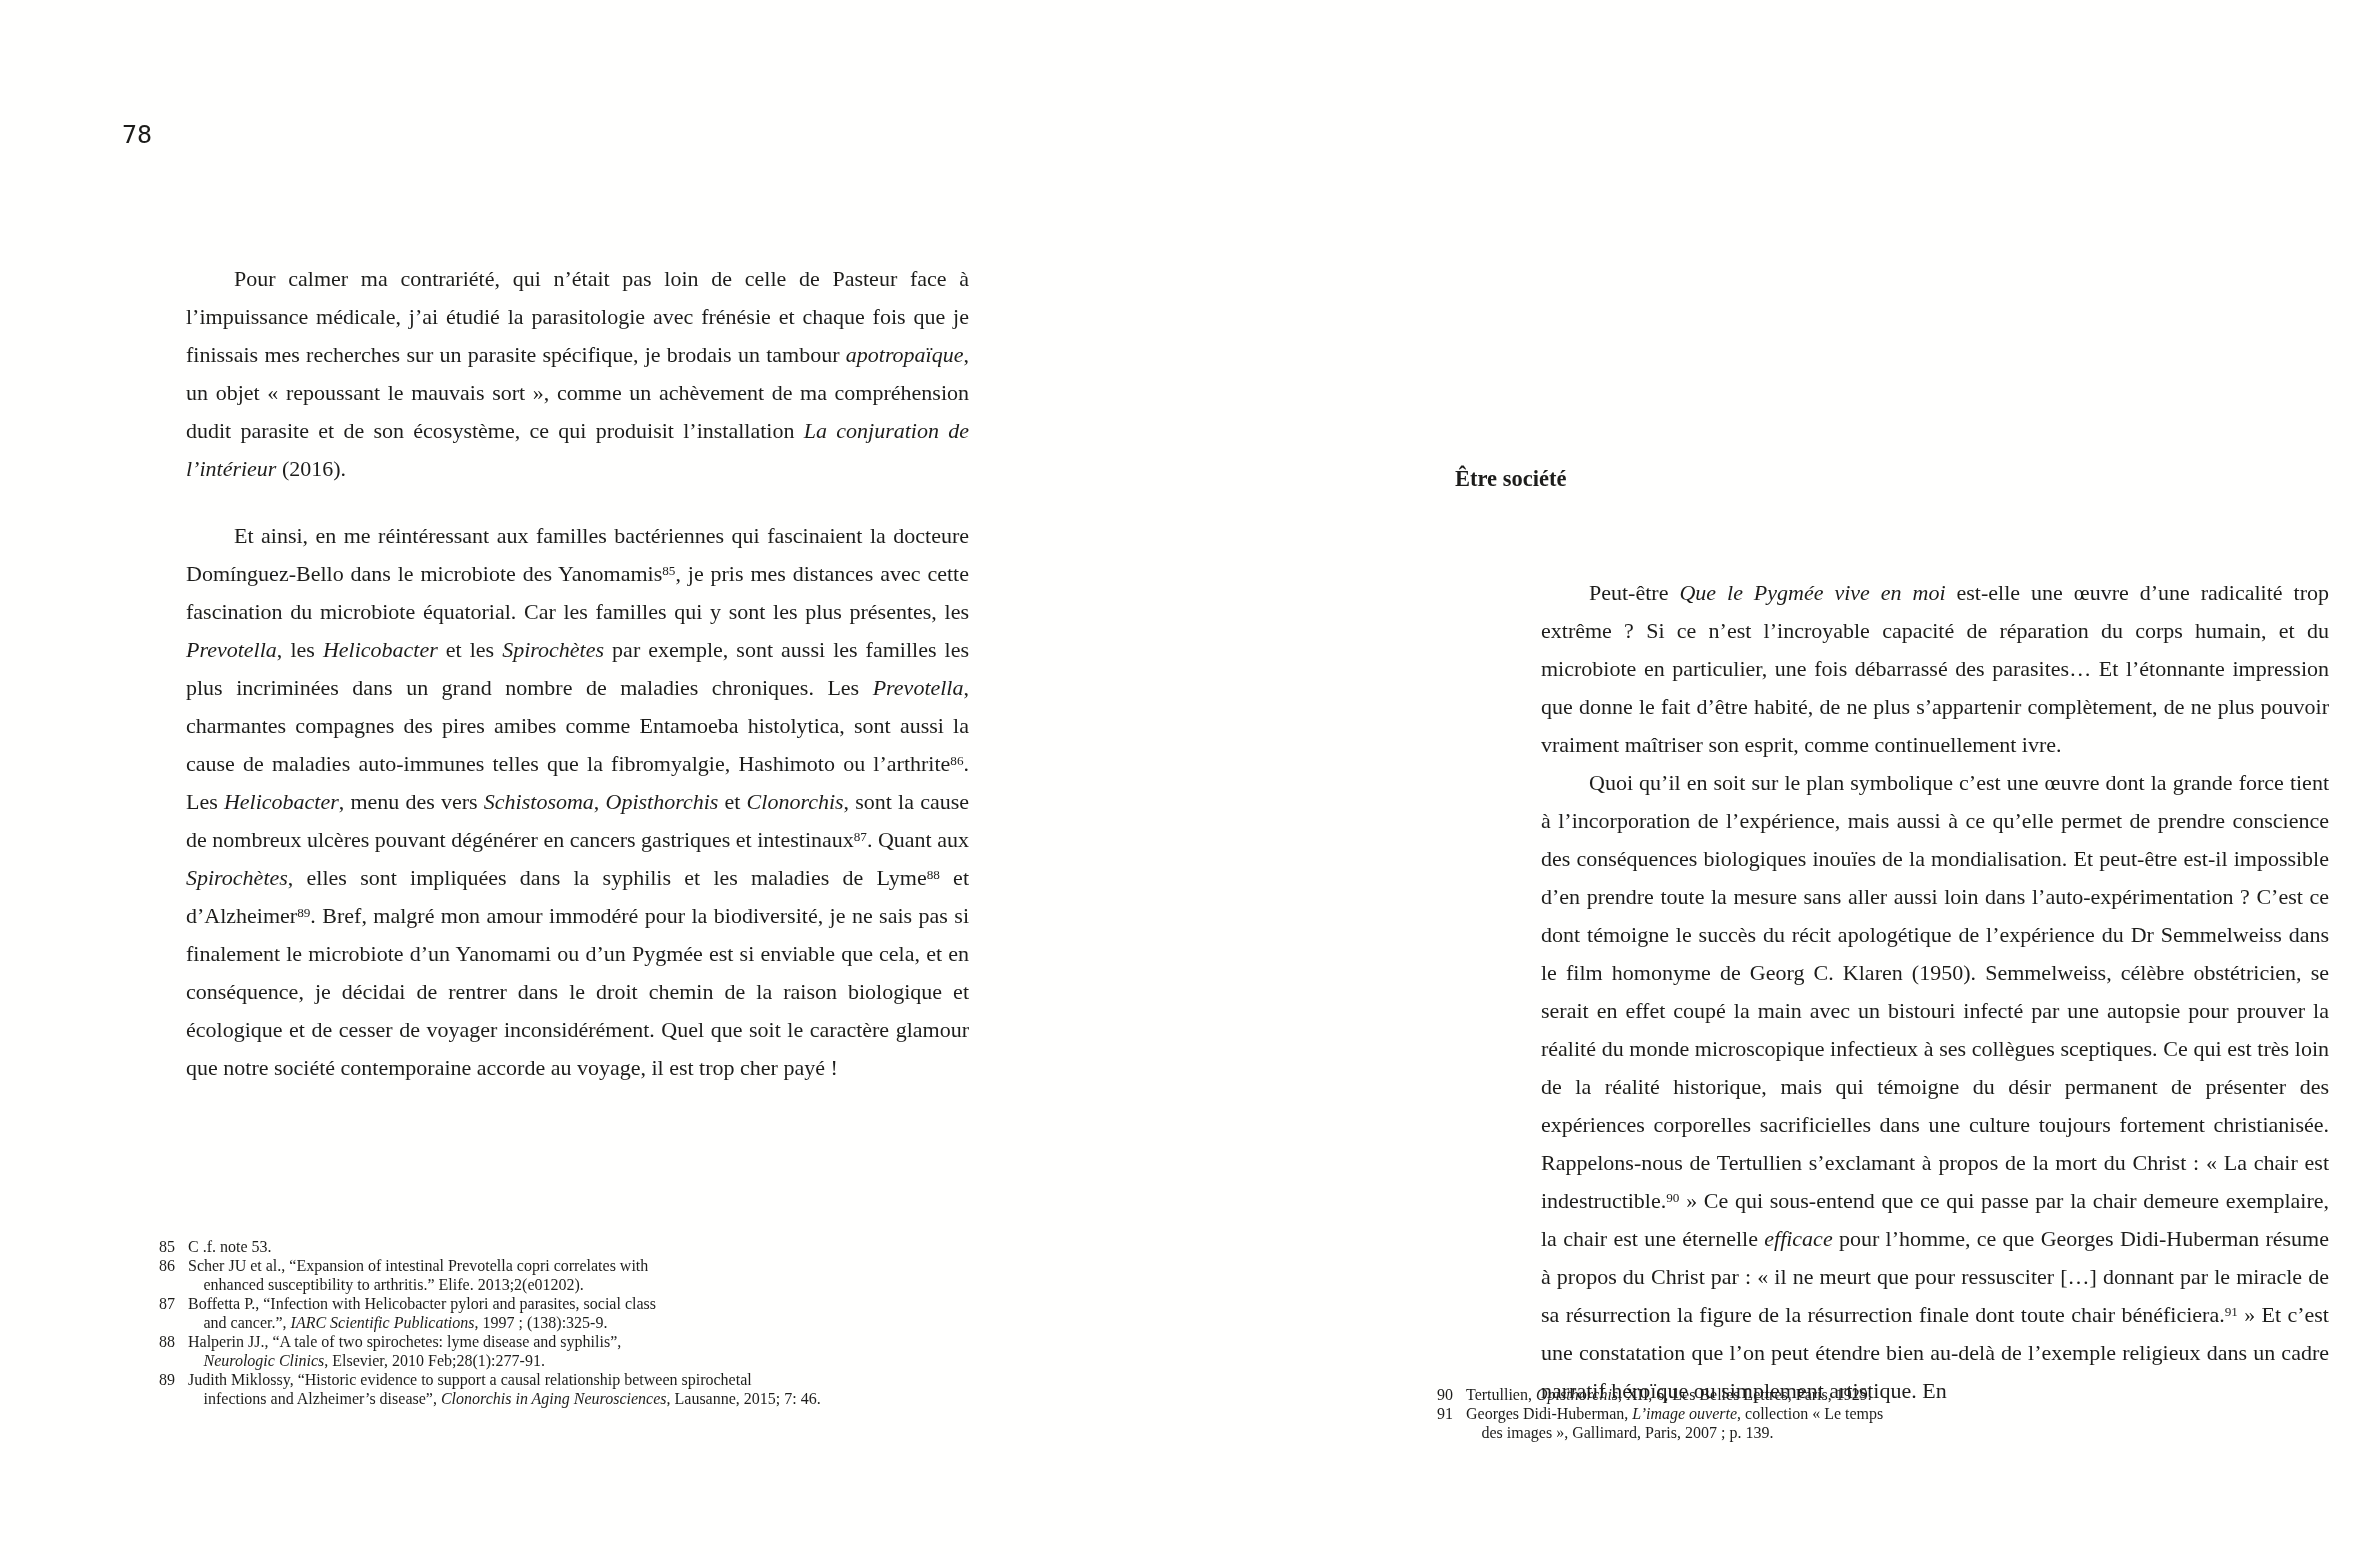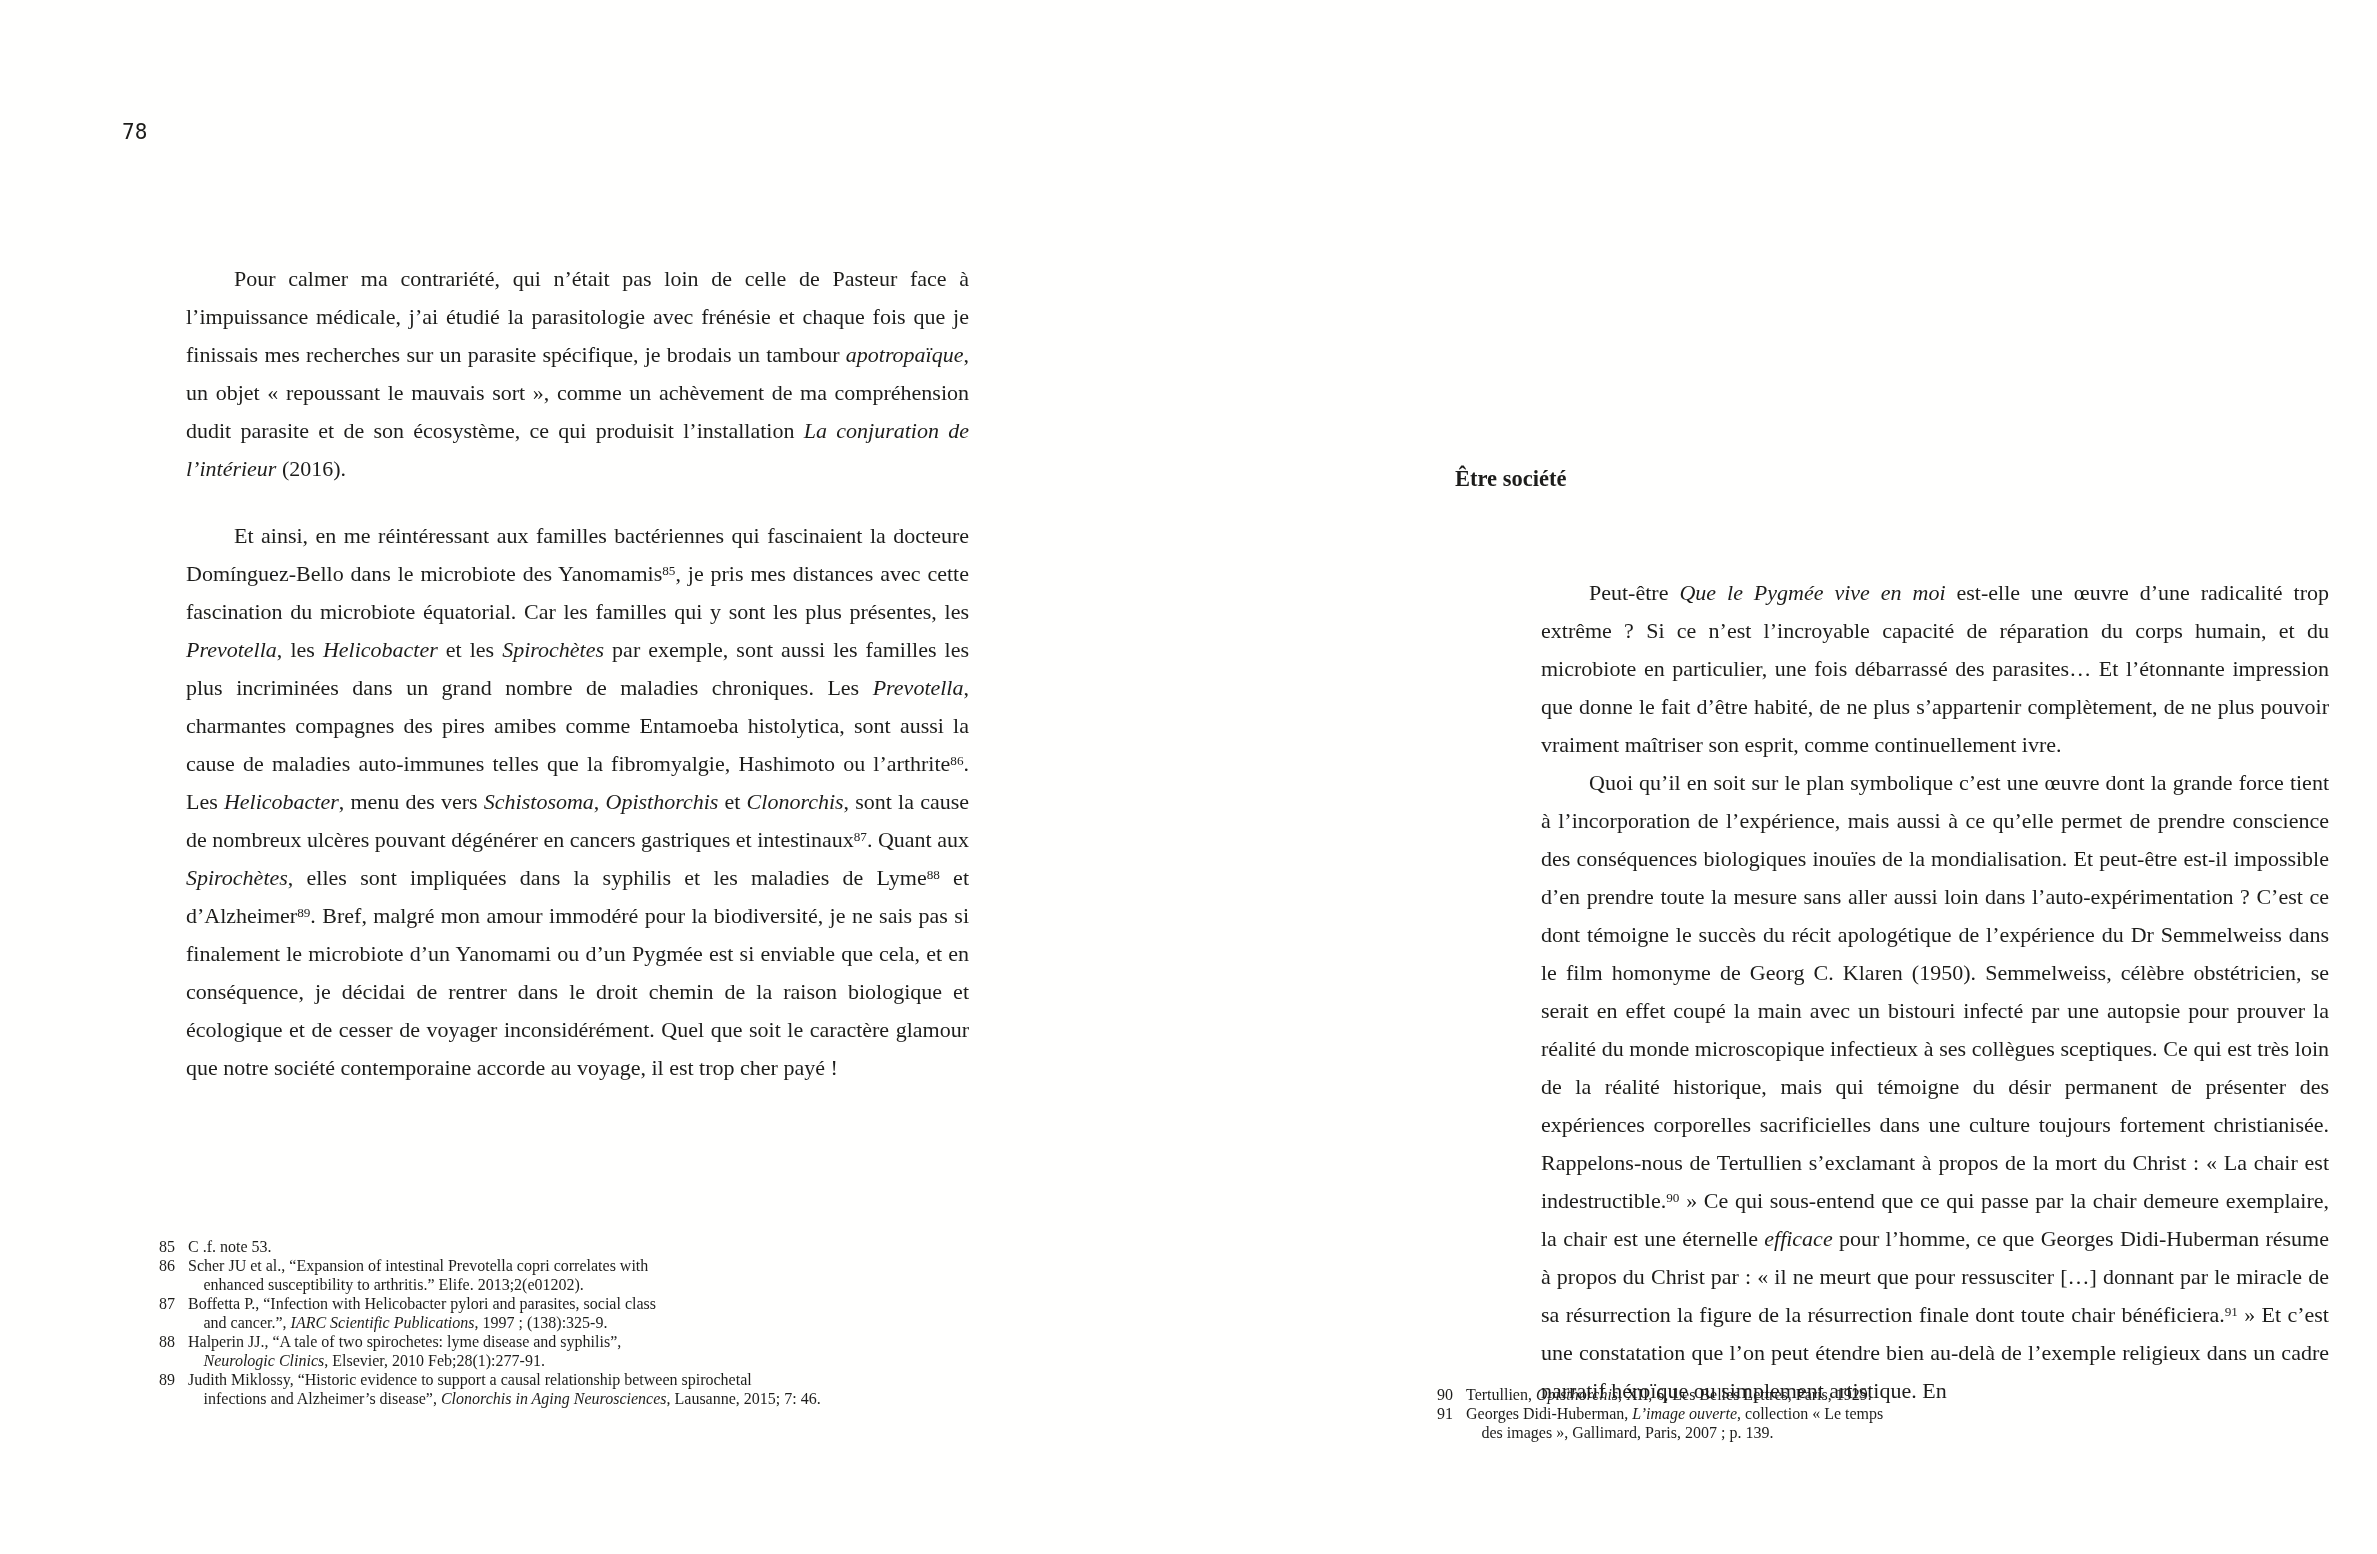--- a/index.html
+++ b/index.html
@@ -14,21 +14,21 @@
     color: #1c1c1a;
     overflow: hidden;
   }
 
   
   .page-number {
     position: absolute;
     left: 122px;
     top: 120px;
     font-family: "DejaVu Sans Mono", monospace;
-    font-size: 21px;
+    font-size: 25px;
     color: #1c1c1a;
   }
 
   .body {
     font-size: 22px;
     line-height: 38px;
     text-align: justify;
     color: #1d1d1b;
     margin-top: 44px;
   }

